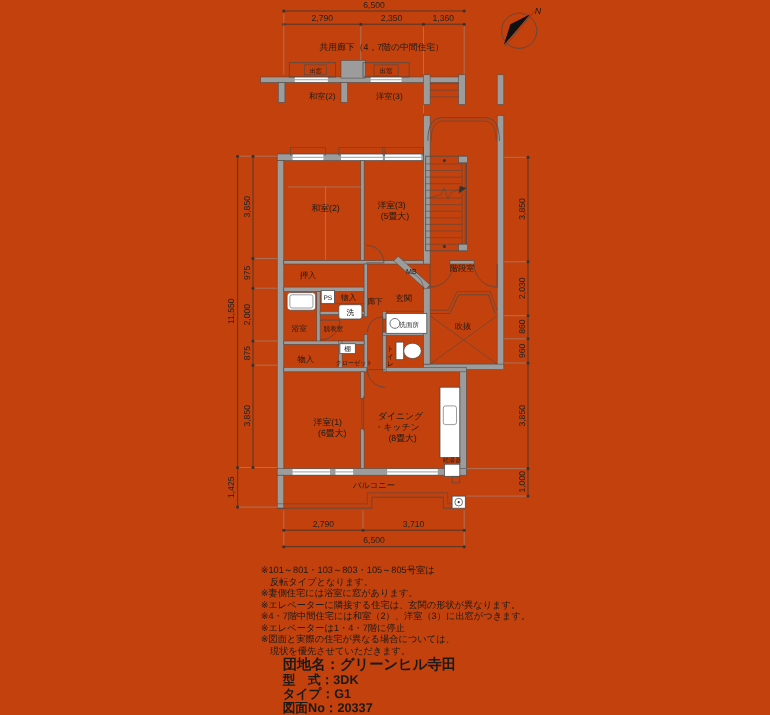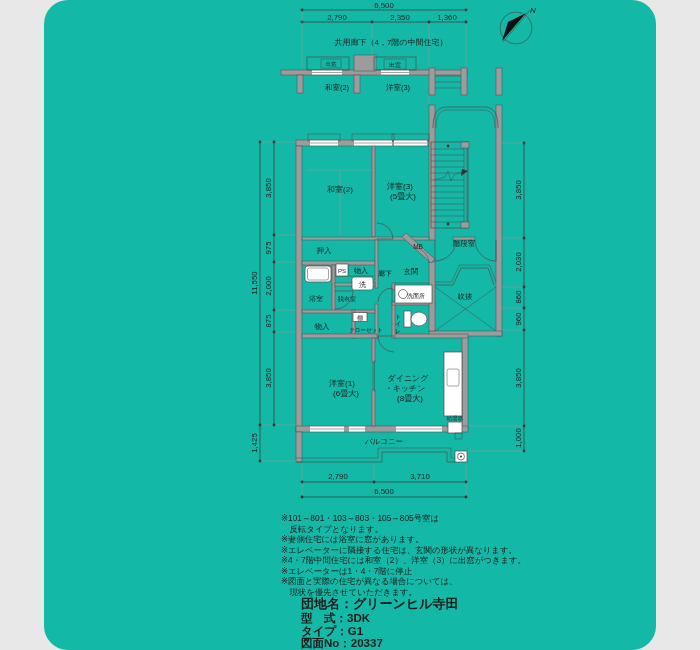--- a/index.html
+++ b/index.html
@@ -1,17 +1,17 @@
 <!DOCTYPE html>
 <html><head>
 <meta charset="utf-8">
 <style>
   html,body{margin:0;padding:0;background:#e8e8e8;}
-  .page{width:612px;height:650px;background:#14b8a6;position:relative;margin:0 auto;
-        font-family:"Liberation Sans","DejaVu Sans",sans-serif;border-radius:24px;}
+  .page{width:700px;height:650px;background:#c2410c;position:relative;margin:0 auto;
+        font-family:"Liberation Sans","DejaVu Sans",sans-serif;}
   svg{display:block;}
   svg text{fill:#1a1a1a;font-family:"Liberation Sans","DejaVu Sans",sans-serif;text-anchor:middle;}
   .w{fill:#9c9c9c;stroke:#4a4a4a;stroke-width:.5;}
   .tn{stroke:#4a4a4a;fill:none;stroke-width:.7;}
   .th{stroke:#4a4a4a;fill:none;stroke-width:.5;}
   .lt{stroke:#9a9a9a;fill:none;stroke-width:.5;}
   .dl{stroke:#333;fill:none;stroke-width:.7;}
   .fx{fill:#ffffff;stroke:#4a4a4a;stroke-width:.7;}
   .dot{fill:#333;}
   .t8{font-size:8px;}

